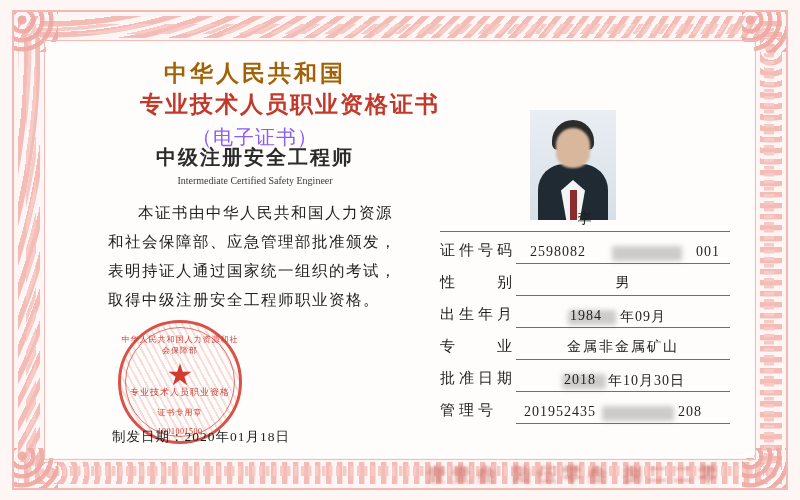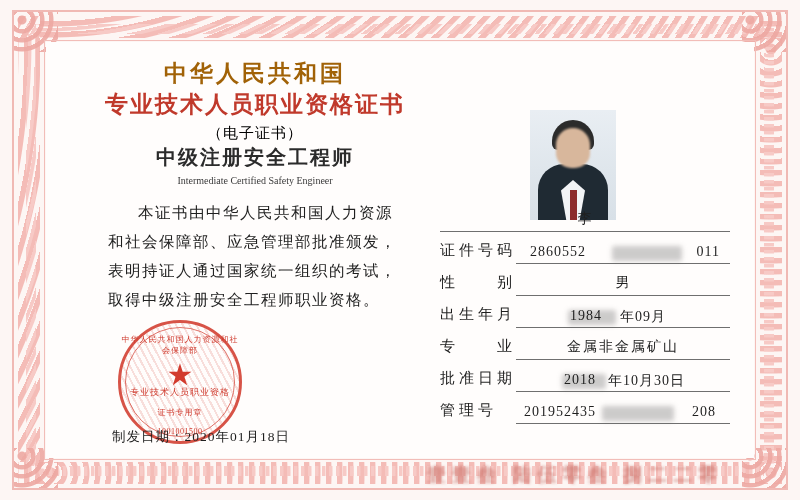--- a/index.html
+++ b/index.html
@@ -97,24 +97,25 @@
     letter-spacing: 3px;
     color: #a16207;
     line-height: 1.35;
   }
   .t2 {
     font-size: 23px;
     font-weight: bold;
     letter-spacing: 2px;
     color: #c0392b;
     line-height: 1.35;
+    text-align: right;
   }
   .t3 {
-    font-size: 15px;
-    color: #000000;
+    font-size: 20px;
+    color: #8b5cf6;
     margin-top: 4px;
     letter-spacing: 1px;
   }
 
   .cert-name {
     position: absolute;
     left: 70px;
     top: 144px;
     width: 370px;
     text-align: center;
@@ -379,22 +380,22 @@
     <div class="frow">
       <div class="fvalue">
         <span class="inline">李</span>
       </div>
     </div>
 
     <div class="frow">
       <div class="flabel">证件号码</div>
       <div class="fvalue smear">
         <div class="smear-box" style="left:96px;width:70px;"></div>
-        <span class="inline" style="position:absolute;left:14px;">2860552</span>
-        <span class="inline" style="position:absolute;right:10px;">011</span>
+        <span class="inline" style="position:absolute;left:14px;">2598082</span>
+        <span class="inline" style="position:absolute;right:10px;">001</span>
         &nbsp;
       </div>
     </div>
 
     <div class="frow">
       <div class="flabel">性　　别</div>
       <div class="fvalue">
         <span class="inline">男</span>
       </div>
     </div>
@@ -424,21 +425,21 @@
         <span class="inline" style="position:absolute;left:92px;">年10月30日</span>
         &nbsp;
       </div>
     </div>
 
     <div class="frow">
       <div class="flabel">管理号</div>
       <div class="fvalue smear">
         <div class="smear-box" style="left:86px;width:72px;"></div>
         <span class="inline" style="position:absolute;left:8px;">201952435</span>
-        <span class="inline" style="position:absolute;right:14px;text-align:right;">208</span>
+        <span class="inline" style="position:absolute;right:28px;text-align:right;">208</span>
         &nbsp;
       </div>
     </div>
 
   </div>
 
   <div class="seal">
     <div class="ring"></div>
     <div class="ring2"></div>
     <div class="arc-top">中华人民共和国人力资源和社会保障部</div>

